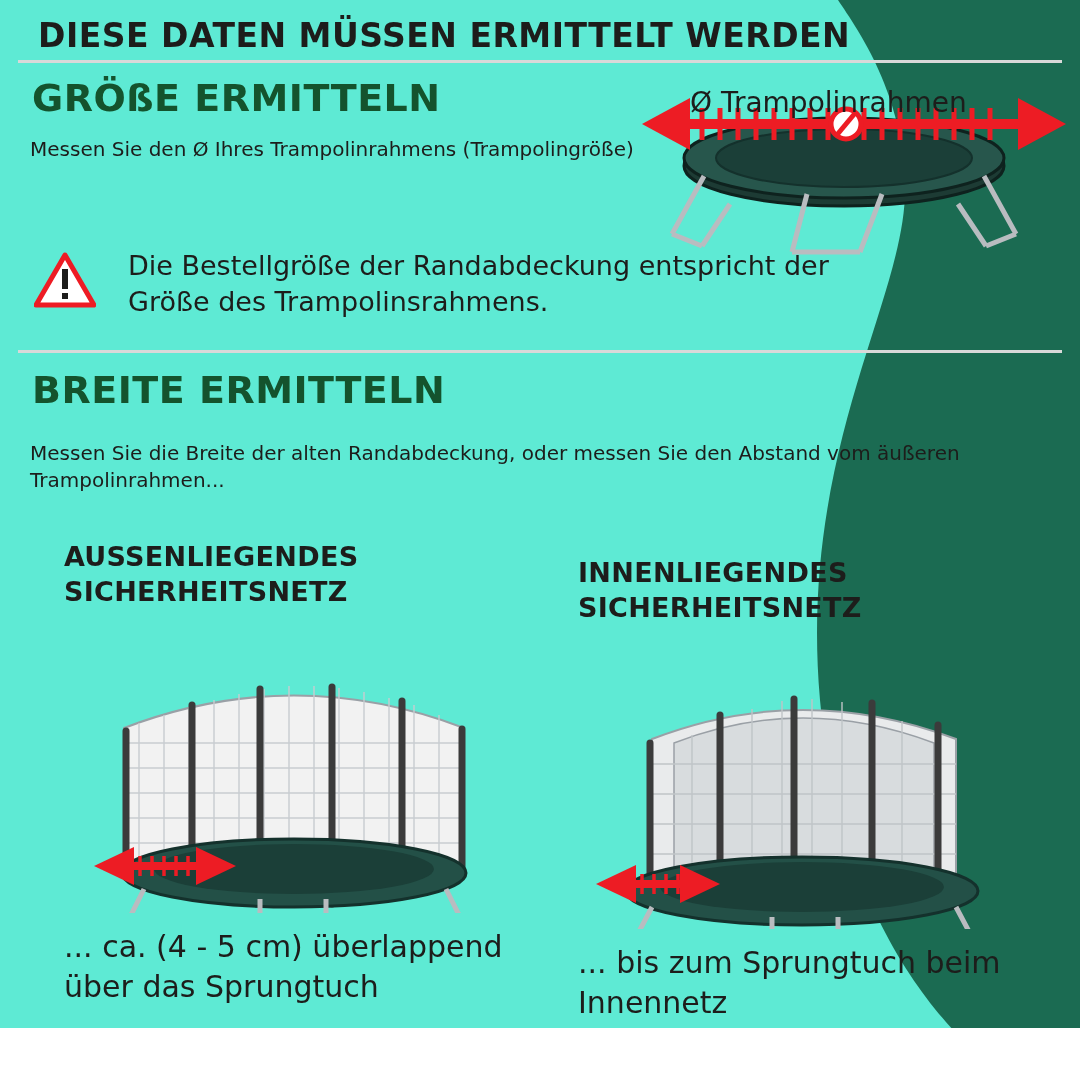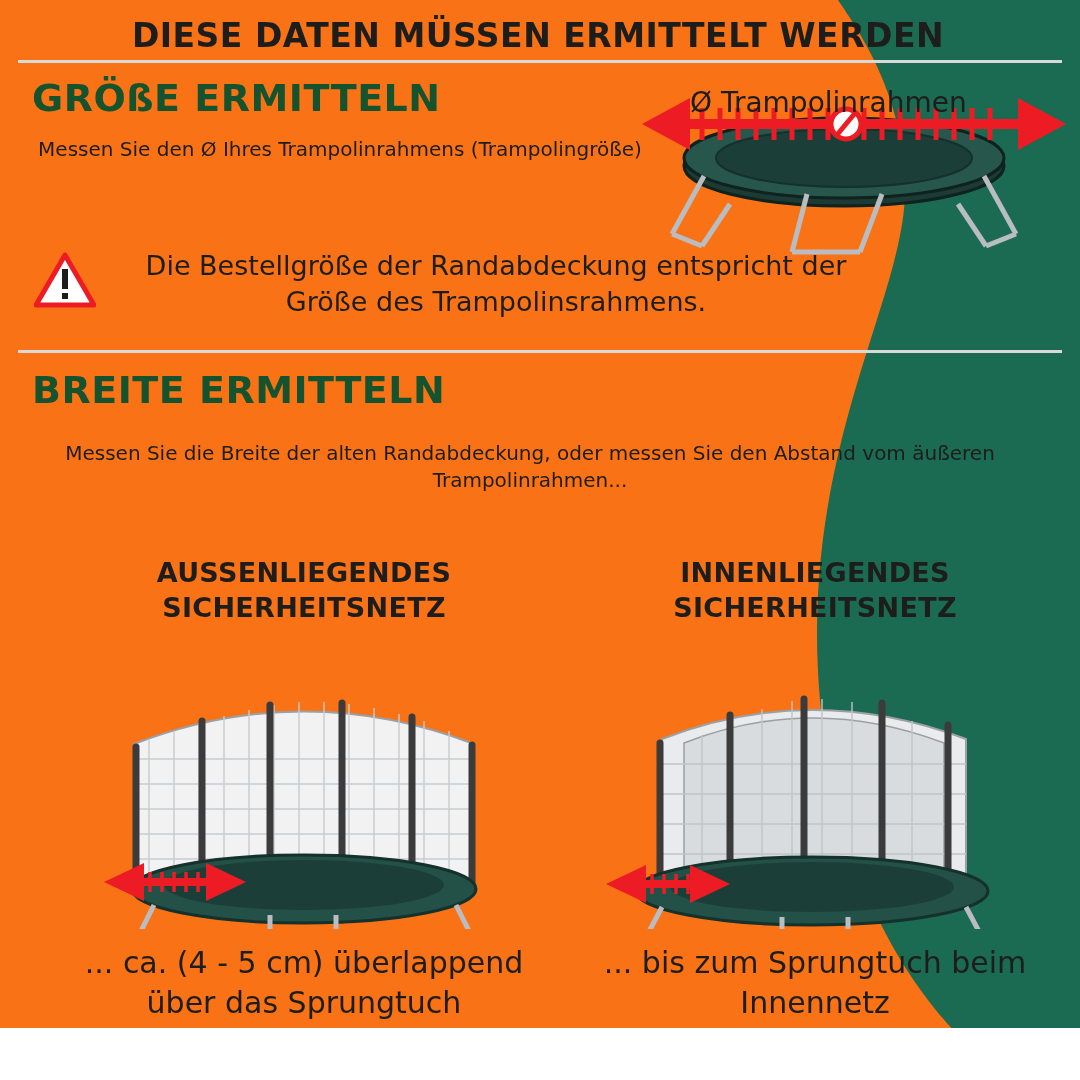--- a/index.html
+++ b/index.html
@@ -6,23 +6,22 @@
   html, body {
     margin: 0; padding: 0;
     width: 1080px; height: 1080px;
     background: #ffffff;
     font-family: "DejaVu Sans", "Liberation Sans", sans-serif;
     overflow: hidden;
   }
   #page {
     position: relative;
     width: 1080px; height: 1028px;
-    background: #f97316;
+    background: #5eead4;
     overflow: hidden;
-    text-align: center;
   }
 
   
   .swoosh {
     position: absolute;
     top: 0; left: 0;
     width: 1080px; height: 1080px;
     z-index: 0;
     pointer-events: none;
   }
@@ -102,21 +101,21 @@
     color: #1d1d1b;
     z-index: 6;
     white-space: nowrap;
   }
 
   
   .col {
     position: absolute;
     z-index: 5;
   }
-  .col-left  { top: 556px; left: 64px;  width: 480px; }
+  .col-left  { top: 540px; left: 64px;  width: 480px; }
   .col-right { top: 556px; left: 572px; width: 480px; }
 
   .col-title {
     font-size: 27px;
     font-weight: bold;
     color: #1d1d1b;
     line-height: 1.28;
     letter-spacing: 0.3px;
   }
   .col-illu {

